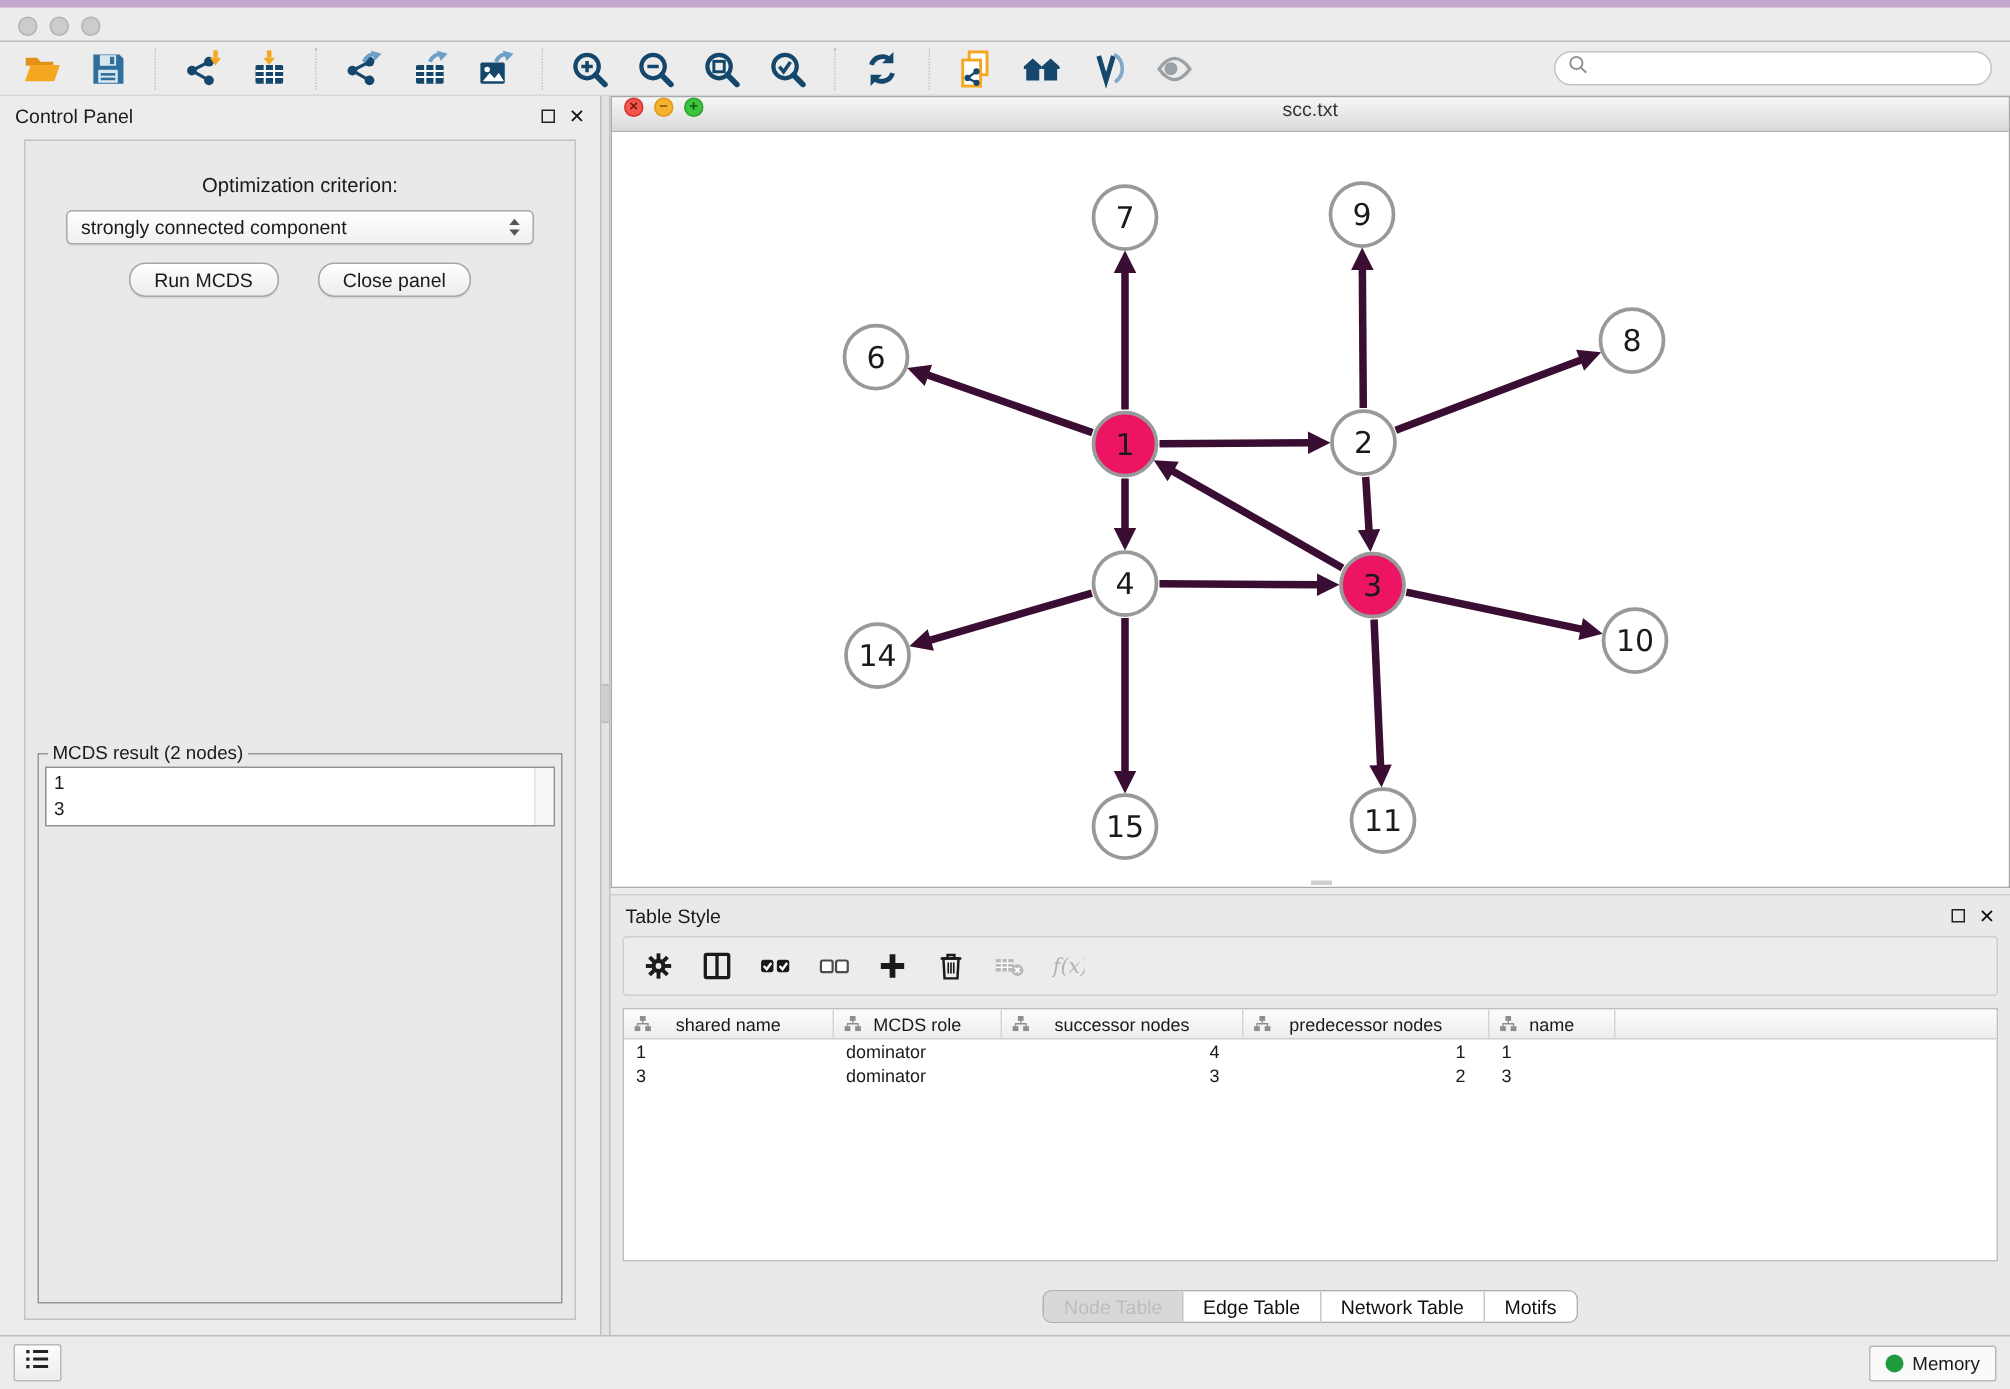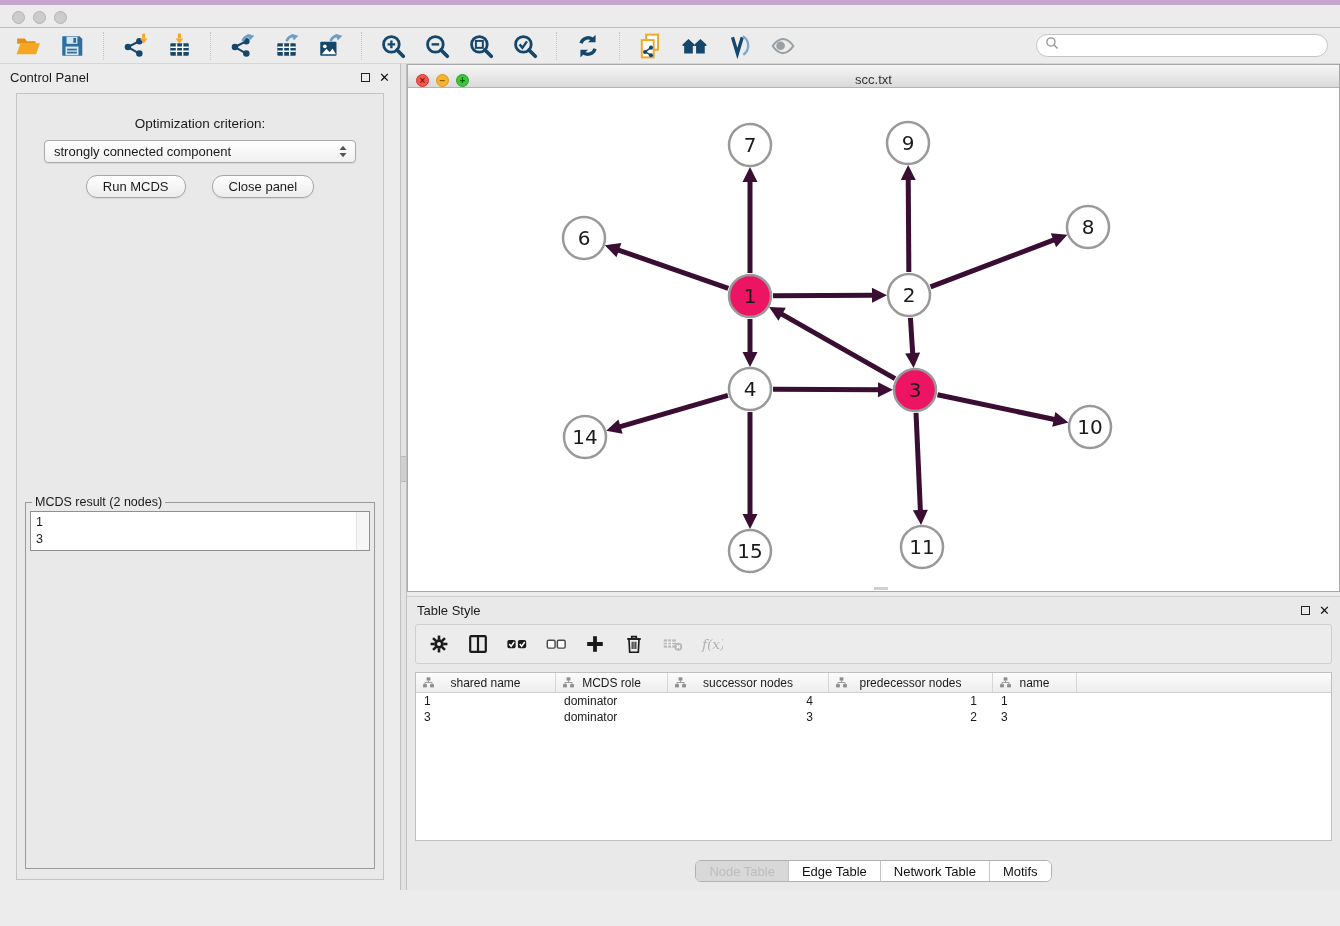--- a/index.html
+++ b/index.html
@@ -62,21 +62,21 @@
 
   
   #v-divider { width:7px; background:#e3e3e3; border-left:1px solid #c0c0c0; border-right:1px solid #c0c0c0; position:relative; }
   #v-divider .handle { position:absolute; top:392px; left:0px; width:5px; height:26px; background:#cfcfcf;
              border-top:1px solid #bbb; border-bottom:1px solid #bbb; }
 
   
   #right-col { flex:1; display:flex; flex-direction:column; }
   #network-window { height:528px; border:1px solid #a9a9a9; background:#fff; display:flex; flex-direction:column; }
   #nw-titlebar { height:23px; background:linear-gradient(#f6f6f6,#dadada); border-bottom:1px solid #b3b3b3;
-             display:flex; align-items:flex-end; padding:0 8px; position:relative; }
+             display:flex; align-items:flex-start; padding:0 8px; position:relative; }
   .tl { width:13px; height:13px; border-radius:50%; margin-right:7px; font-size:10px; line-height:12px;
         text-align:center; font-weight:bold; }
   .tl-close { background:#f2564d; border:1px solid #d8322a; color:#7e1710; }
   .tl-close::before { content:"×"; }
   .tl-min { background:#f6b22f; border:1px solid #d99a1f; color:#8a5d07; }
   .tl-min::before { content:"−"; }
   .tl-max { background:#3dc43f; border:1px solid #2aa12c; color:#0c5c0e; }
   .tl-max::before { content:"+"; }
   #nw-title { position:absolute; left:0; right:0; text-align:center; font-size:13px; color:#333; }
   #nw-canvas { flex:1; position:relative; background:#fff; }
@@ -574,14 +574,32 @@
               <div class="seg-tab">
                 <span>Motifs</span>
               </div>
             </div>
         </div>
       </div>
     </div>
 
   </div>
 
+  <div id="statusbar">
+    <div id="list-btn">
+      <span><svg width="20" height="20" viewBox="0 0 24 24">
+            <g stroke="#222" stroke-width="2.4">
+              <path d="M8.5 6h12M8.5 12h12M8.5 18h12"></path>
+            </g>
+            <g fill="#222">
+              <rect x="3" y="4.8" width="2.6" height="2.6"></rect>
+              <rect x="3" y="10.8" width="2.6" height="2.6"></rect>
+              <rect x="3" y="16.8" width="2.6" height="2.6"></rect>
+            </g>
+          </svg></span>
+    </div>
+    <div id="memory-btn">
+      <span id="memory-dot"></span>
+      <span>Memory</span>
+    </div>
+  </div>
 
 </div>
 
 </body></html>

